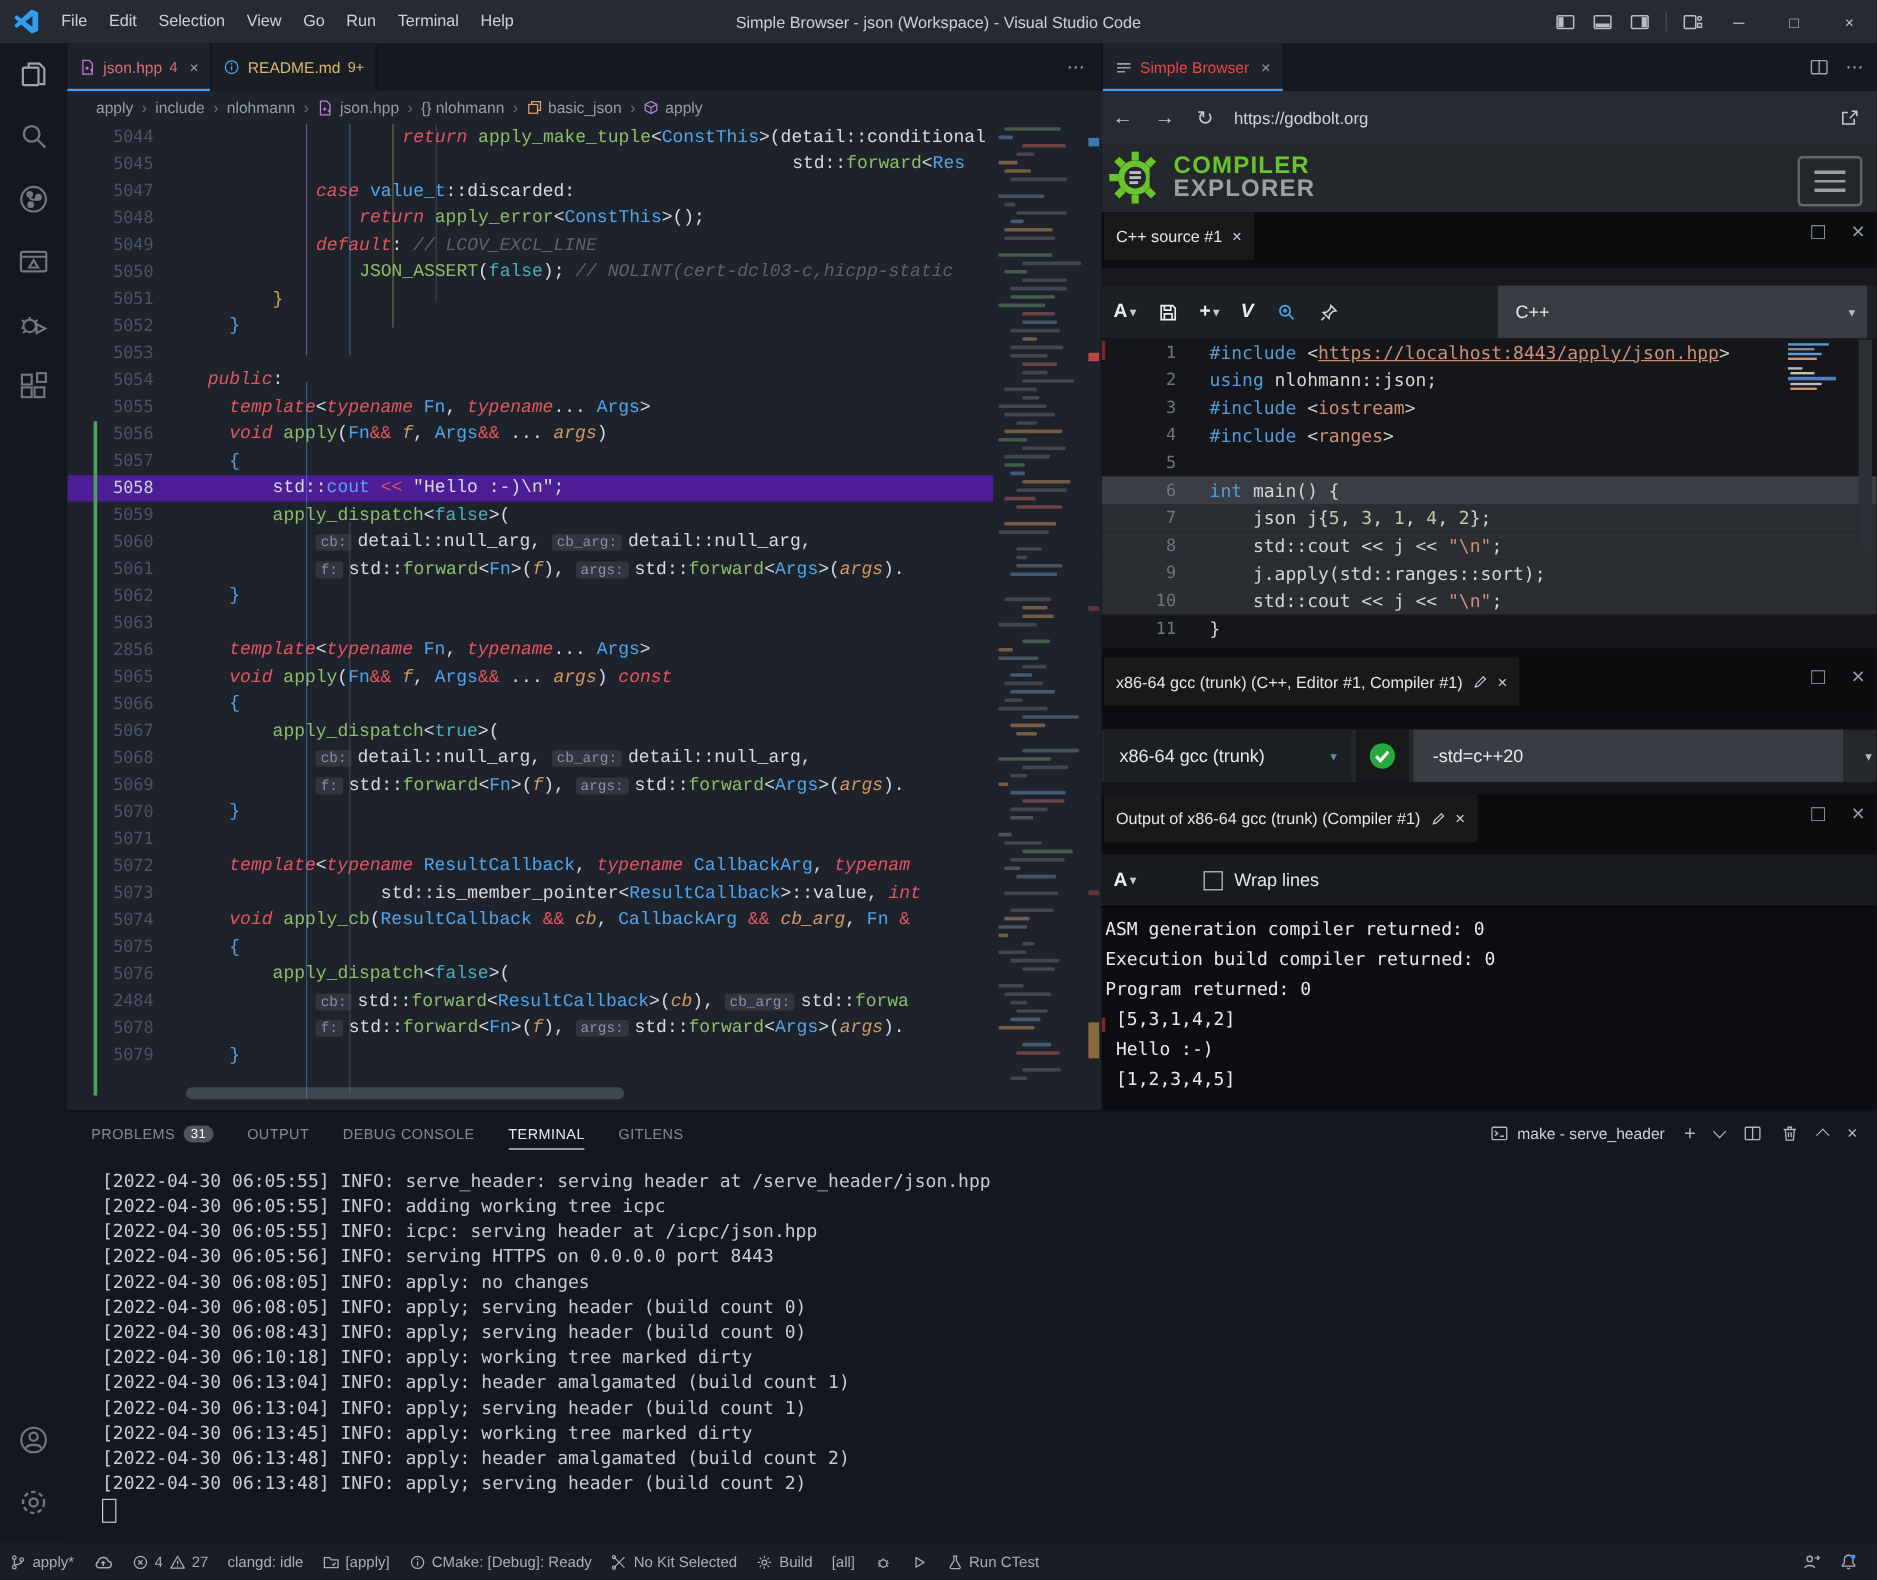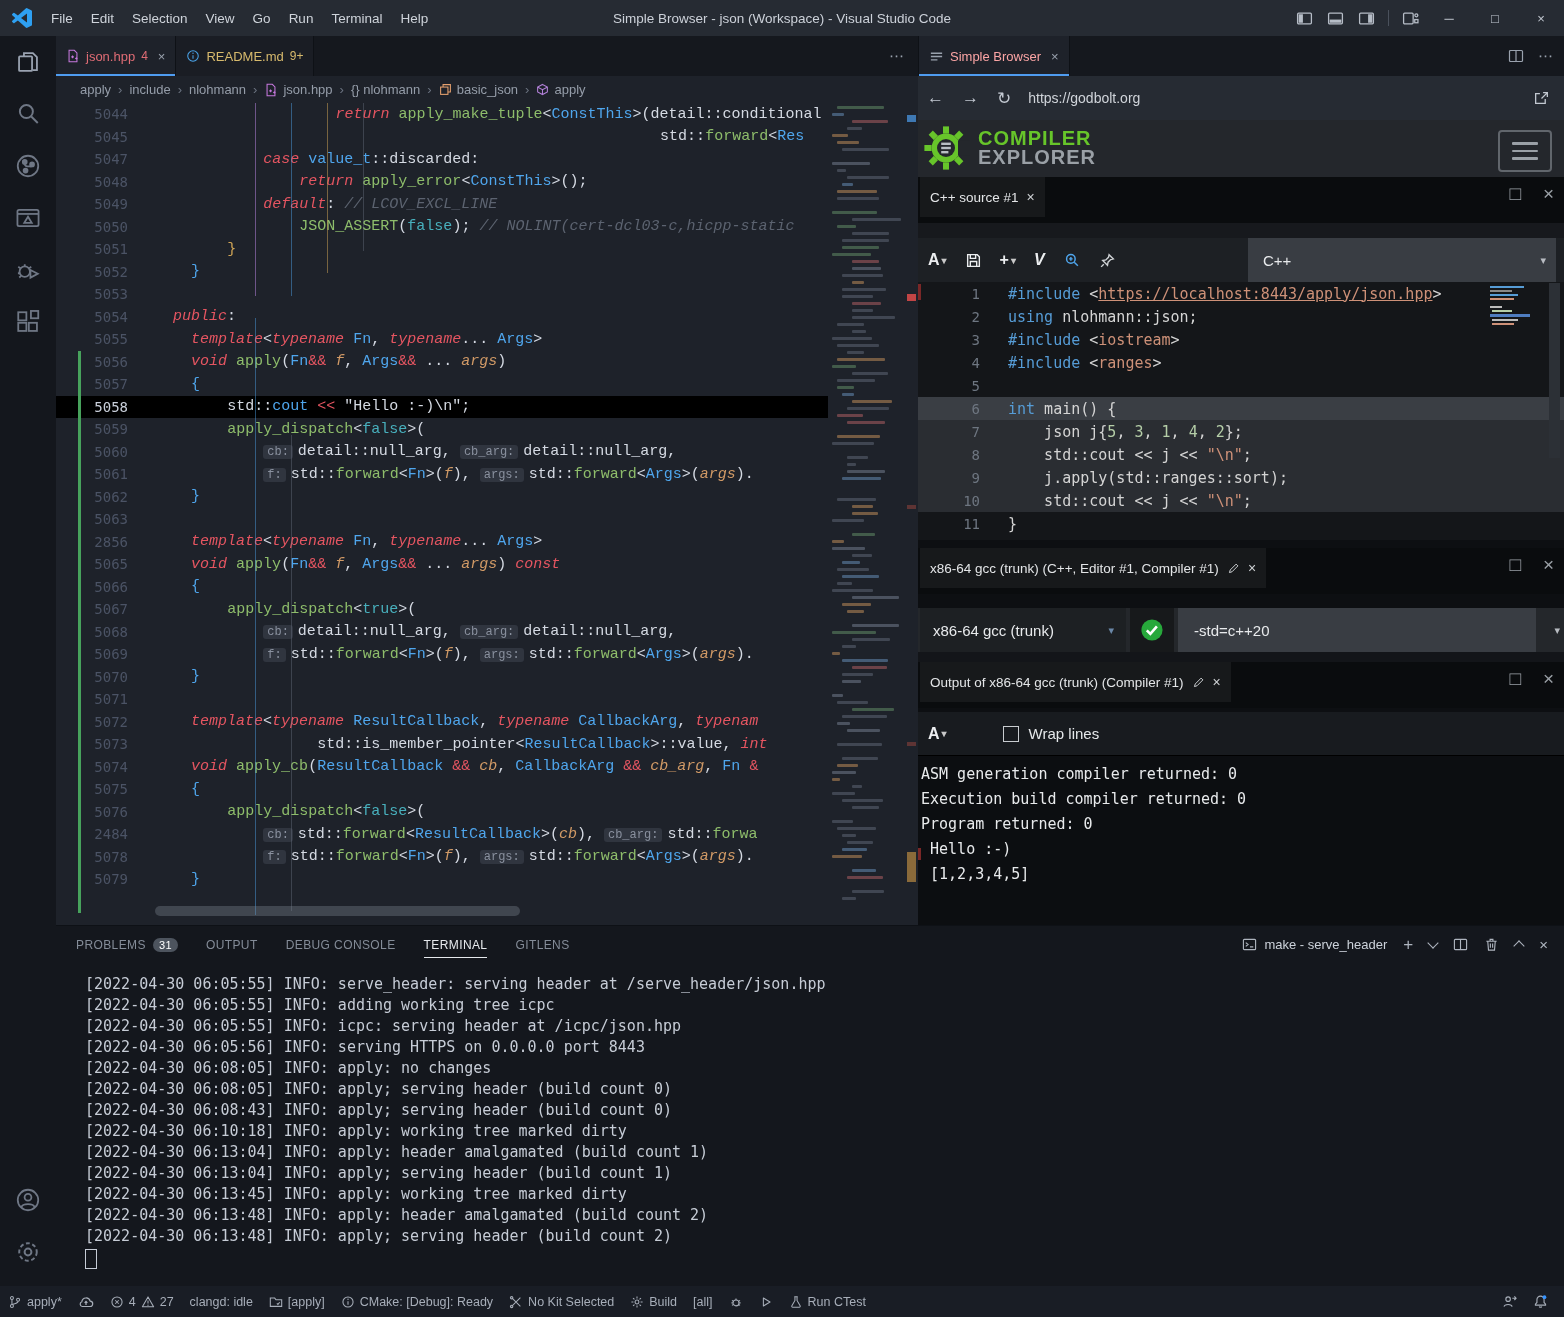--- a/index.html
+++ b/index.html
@@ -37,21 +37,21 @@
 
   
   #breadcrumb{position:absolute;left:56px;top:76px;width:862px;height:27px;background:#1e222a;
               display:flex;align-items:center;padding-left:24px;font-size:13px;color:#959da9;box-sizing:border-box}
   .bc-sep{margin:0 7px;color:#6b7380}
   .bc-ic{margin-right:5px;display:inline-flex}
 
   
   #editor{position:absolute;left:56px;top:103px;width:772px;height:815px;background:#1e222a;overflow:hidden}
   .cl{height:22.5px;display:flex;align-items:center;position:relative}
-  .cl.cur{background:#000000}
+  .cl.cur{background:#4c1d95}
   .ln{width:72px;min-width:72px;text-align:right;padding-right:27px;font-family:"DejaVu Sans Mono",monospace;
       font-size:14px;color:#4b5365}
   .cl.cur .ln{color:#c9cfda}
   .cd{font-family:Liberation Mono, monospace;font-size:15px;white-space:pre;color:#d5dae3}
   .tk-k{color:#e55561;font-style:italic}
   .tk-o{color:#e55561}
   .tk-f{color:#8ebd6b}
   .tk-t{color:#4fa6ed}
   .tk-v{color:#d5dae3}
   .tk-n{color:#d19a66;font-style:italic}
@@ -603,21 +603,21 @@
     <i class="rmark" style="top:749px;height:30px;background:#8a6a3a"></i>
   </div>
 
   <div id="rp-tabbar">
     <div class="tab active">
       <span class="ico">
         <svg width="15" height="15" viewBox="0 0 16 16" stroke="#9aa2ae" stroke-width="1.4">
             <path d="M2 4.5h12M2 8h12M2 11.5h7"></path>
           </svg>
       </span>
-      <span class="tab-label" style="color:#fca5a5">Simple Browser</span>
+      <span class="tab-label" style="color:#ef4444">Simple Browser</span>
       <span class="tab-close">×</span>
     </div>
     <div id="rp-actions">
       <span class="ico">
         <svg width="16" height="16" viewBox="0 0 16 16" fill="none" stroke="#9aa2ae" stroke-width="1.2">
             <rect x="1.5" y="2.5" width="13" height="11" rx="1"></rect>
             <path d="M8 2.5v11"></path>
           </svg>
       </span>
       <span style="font-size:15px">⋯</span>
@@ -834,20 +834,21 @@
           <span>A</span>
           <span class="caret">▾</span>
         </span>
       <span id="wrap-box"></span>
       <span id="wrap-label">Wrap lines</span>
     </div>
     <div class="gd-abs" id="gd-out">
         <div class="out-line">ASM generation compiler returned: 0</div>
         <div class="out-line">Execution build compiler returned: 0</div>
         <div class="out-line">Program returned: 0</div>
+        <div class="out-line"> [5,3,1,4,2]</div>
         <div class="out-line"> Hello :-)</div>
         <div class="out-line"> [1,2,3,4,5]</div>
       </div>
 
     <div class="redmark" style="left:0;top:164px;height:16px"></div>
     <div class="redmark" style="left:0;top:728px;height:12px"></div>
   </div>
 
   <div id="panel">
     <div id="panel-header">

